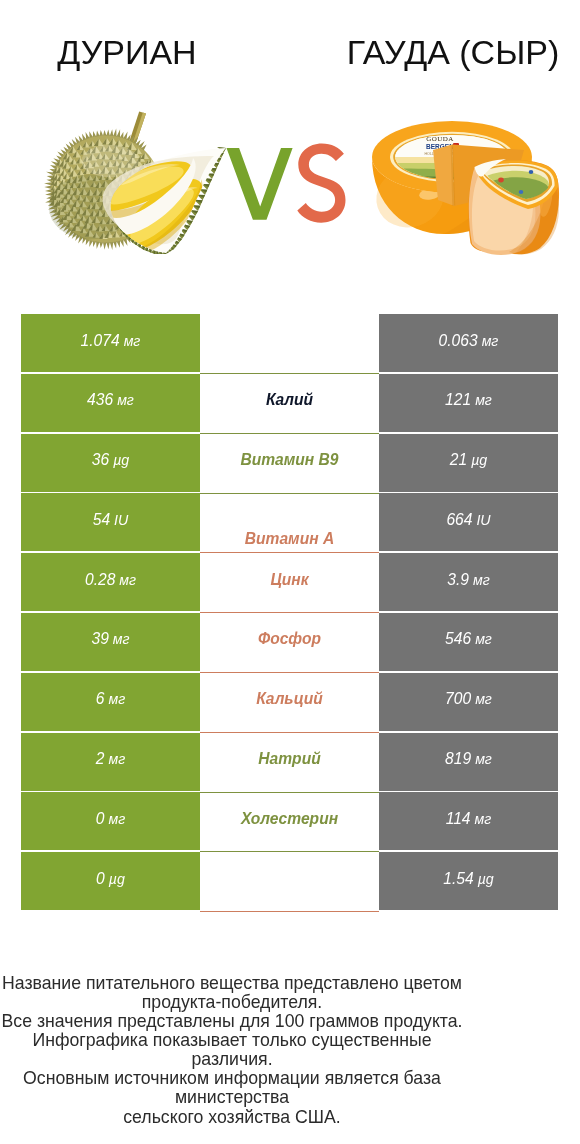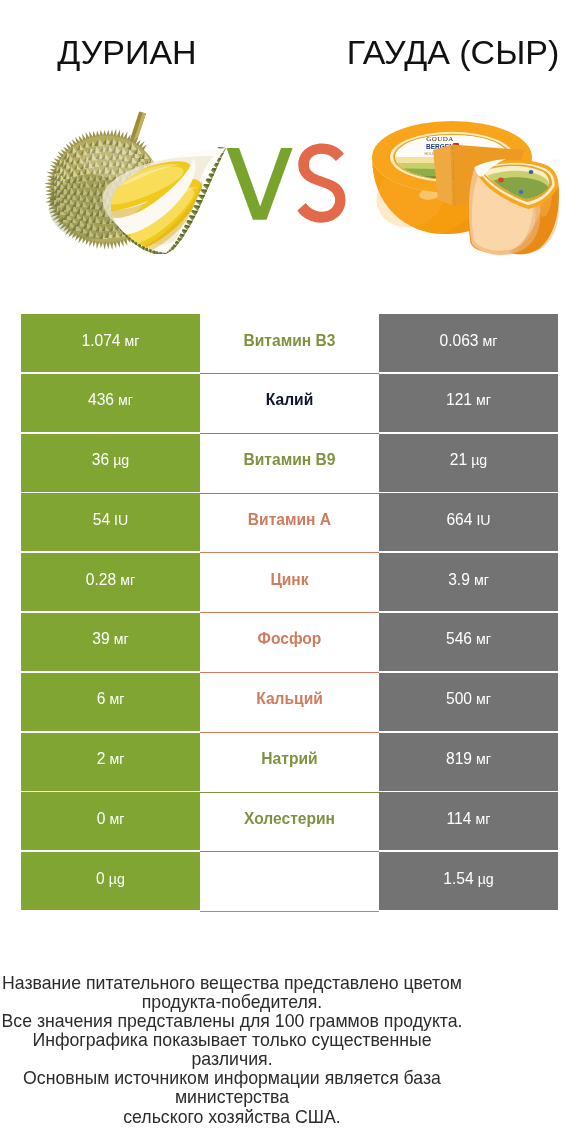--- a/index.html
+++ b/index.html
@@ -2,21 +2,21 @@
 <html><head>
 <meta charset="utf-8">
 <style>
   html,body{margin:0;padding:0;}
   body{width:580px;height:1144px;background:#fff;font-family:"Liberation Sans",sans-serif;}
   .page{position:relative;width:580px;height:1144px;overflow:hidden;background:#fff;}
   .title{position:absolute;top:38px;font-size:34px;color:#111;font-weight:400;white-space:nowrap;line-height:28px;}
   #t-left{left:2px;width:250px;text-align:center;}
   #t-right{left:328px;width:250px;text-align:center;}
   .table{position:absolute;left:21px;top:314px;width:537px;}
-  .row{position:relative;height:59.8px;}
+  .row{position:relative;height:59.8px;font-style:italic;}
   .cell{position:absolute;top:0;display:flex;align-items:center;justify-content:center;height:58px;padding-bottom:5px;box-sizing:border-box;font-size:15.6px;}
   .cell.cm{align-items:center;font-weight:bold;}
   .unit{font-size:14.2px;margin-left:4px;align-self:center;}
   .cl{left:0;width:179px;color:#fff;}
   .cm{left:179px;width:179px;}
   .cr{left:358px;width:179px;color:#fff;}
   .sep{position:absolute;left:179px;width:179px;height:1px;top:59px;}
   .g{background:#81a532;}
   .o{background:#737373;}
   .footer{position:absolute;left:0;top:973.5px;width:464px;text-align:center;font-size:17.7px;line-height:19.16px;color:#2b2b2b;}
@@ -118,21 +118,20 @@
       <path fill="#e2694a" d="M345.5 200.0 c0 13.6 -10.8 22.7 -24.3 22.7 c-10.3 0 -19.0 -4.8 -23.9 -12.2 l8.5 -7.4 c3.7 5.4 9.2 8.6 15.8 8.6 c7.9 0 13.5 -4.8 13.5 -11.8 c0 -6.0 -3.7 -9.6 -11.0 -12.2 l-11.0 -3.9 c-9.7 -3.4 -14.8 -9.9 -14.8 -19.2 c0 -12.2 10.3 -21.1 23.6 -21.1 c9.5 0 17.3 3.9 22.0 10.3 l-8.0 7.3 c-3.6 -4.7 -8.4 -7.4 -14.4 -7.4 c-7.4 0 -12.6 4.5 -12.6 10.8 c0 5.3 3.3 8.6 9.9 10.9 l11.3 4.0 c10.1 3.6 15.4 10.2 15.4 20.6 Z"></path>
     </g>
   </svg>
 
   <div class="table" id="table">
       <div class="row">
         <div class="cell cl g">
           <span>1.074</span>
           <span class="unit">мг</span>
         </div>
-        <div class="cell cm" style="color: rgb(126, 146, 64);">Витамин B3</div>
         <div class="cell cr o">
           <span>0.063</span>
           <span class="unit">мг</span>
         </div>
         <div class="sep" style="background: rgb(126, 146, 64);"></div>
       </div>
       <div class="row">
         <div class="cell cl g">
           <span>436</span>
           <span class="unit">мг</span>
@@ -154,21 +153,21 @@
           <span>21</span>
           <span class="unit">µg</span>
         </div>
         <div class="sep" style="background: rgb(126, 146, 64);"></div>
       </div>
       <div class="row">
         <div class="cell cl g">
           <span>54</span>
           <span class="unit">IU</span>
         </div>
-        <div class="cell cm" style="color: rgb(205, 125, 94);">Витамин A</div>
+        <div class="cell cm" style="color: rgb(205, 125, 94); margin-top: 19px;">Витамин A</div>
         <div class="cell cr o">
           <span>664</span>
           <span class="unit">IU</span>
         </div>
         <div class="sep" style="background: rgb(205, 125, 94);"></div>
       </div>
       <div class="row">
         <div class="cell cl g">
           <span>0.28</span>
           <span class="unit">мг</span>
@@ -192,21 +191,21 @@
         </div>
         <div class="sep" style="background: rgb(205, 125, 94);"></div>
       </div>
       <div class="row">
         <div class="cell cl g">
           <span>6</span>
           <span class="unit">мг</span>
         </div>
         <div class="cell cm" style="color: rgb(205, 125, 94);">Кальций</div>
         <div class="cell cr o">
-          <span>500</span>
+          <span>700</span>
           <span class="unit">мг</span>
         </div>
         <div class="sep" style="background: rgb(205, 125, 94);"></div>
       </div>
       <div class="row">
         <div class="cell cl g">
           <span>2</span>
           <span class="unit">мг</span>
         </div>
         <div class="cell cm" style="color: rgb(126, 146, 64);">Натрий</div>

